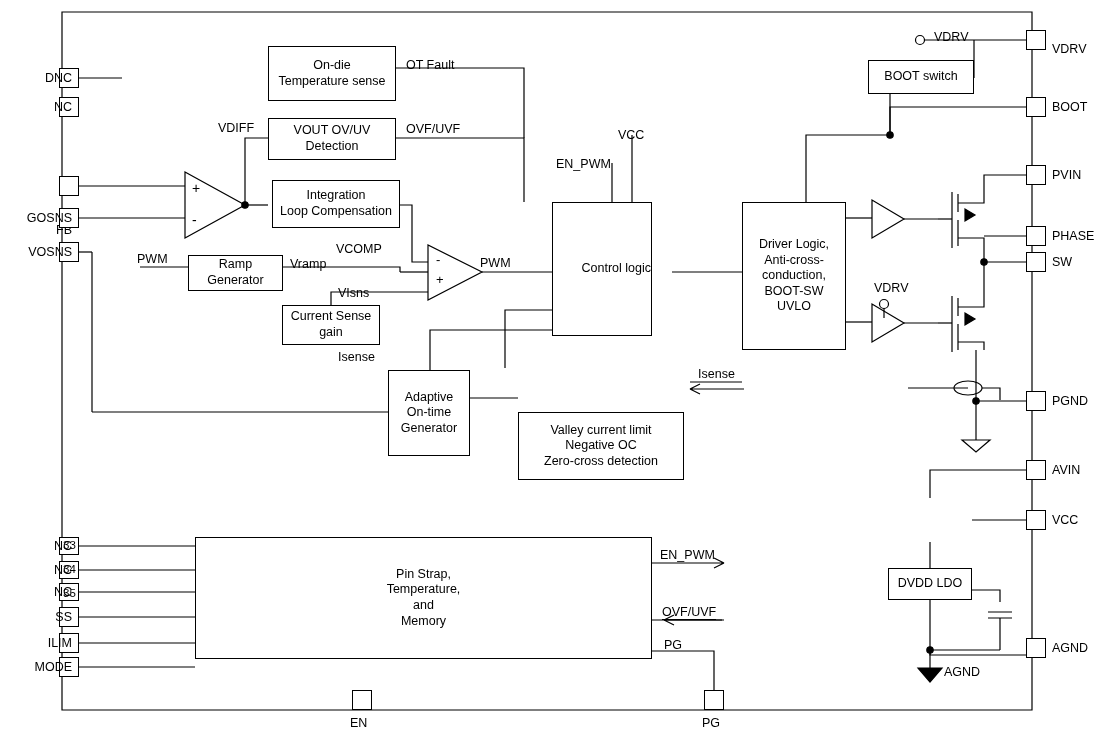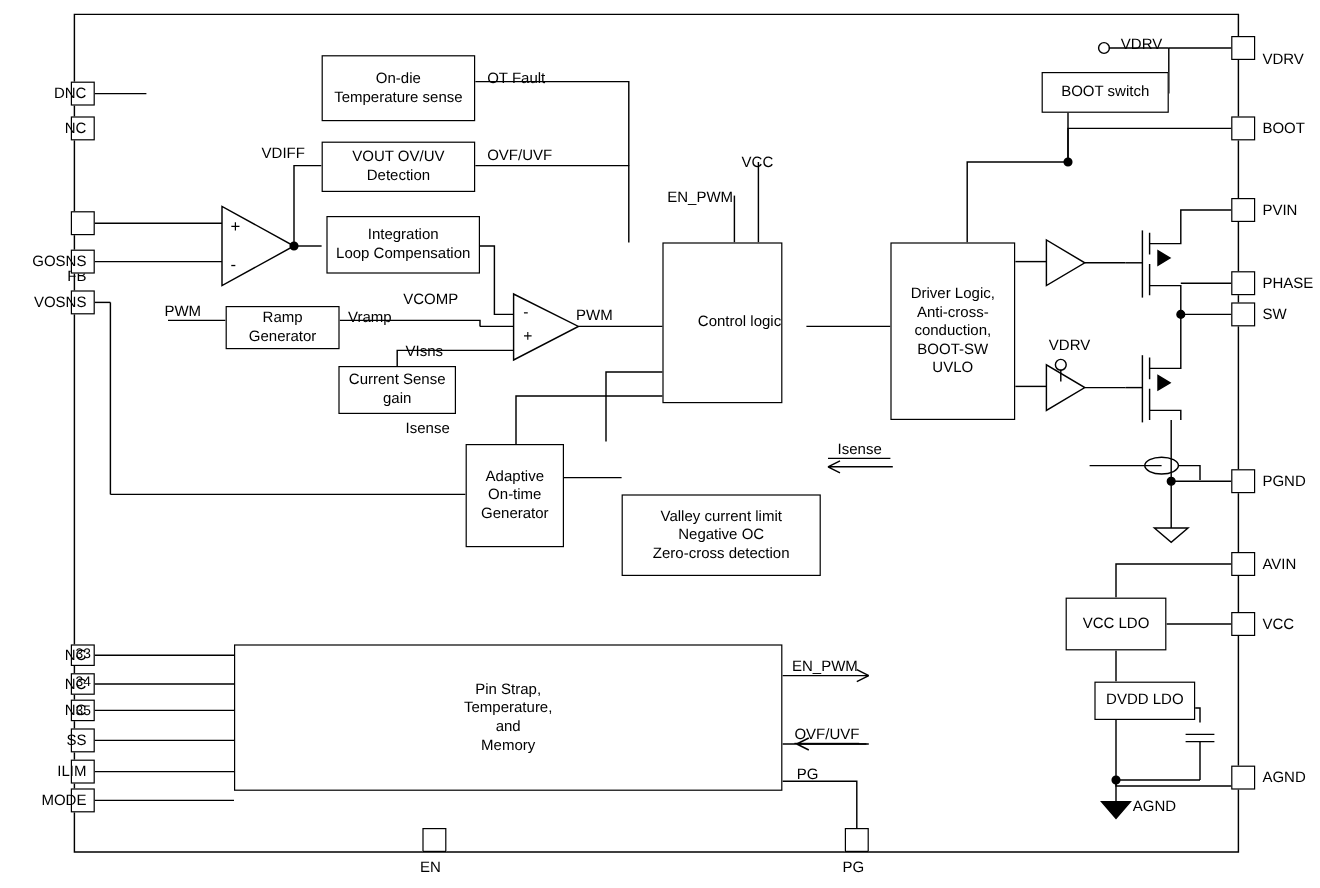--- a/index.html
+++ b/index.html
@@ -273,27 +273,22 @@
       <span>UVLO</span>
     </div>
   </div>
 
   <div class="blk" style="left:868px;top:60px;width:106px;height:34px;">
     <div>
       <span>BOOT switch</span>
     </div>
   </div>
 
-  <div class="blk" style="left:888px;top:498px;width:84px;height:44px;">
-    <div>
-      <span>VCC LDO</span>
-    </div>
-  </div>
-
-  <div class="blk" style="left:888px;top:568px;width:84px;height:32px;margin-left:24px;">
+
+  <div class="blk" style="left:888px;top:568px;width:84px;height:32px;">
     <div>
       <span>DVDD LDO</span>
     </div>
   </div>
 
   <div class="blk" style="left:195px;top:537px;width:457px;height:122px;">
     <div>
       <span>Pin Strap,</span>
       <span>Temperature,</span>
       <span>and</span>

